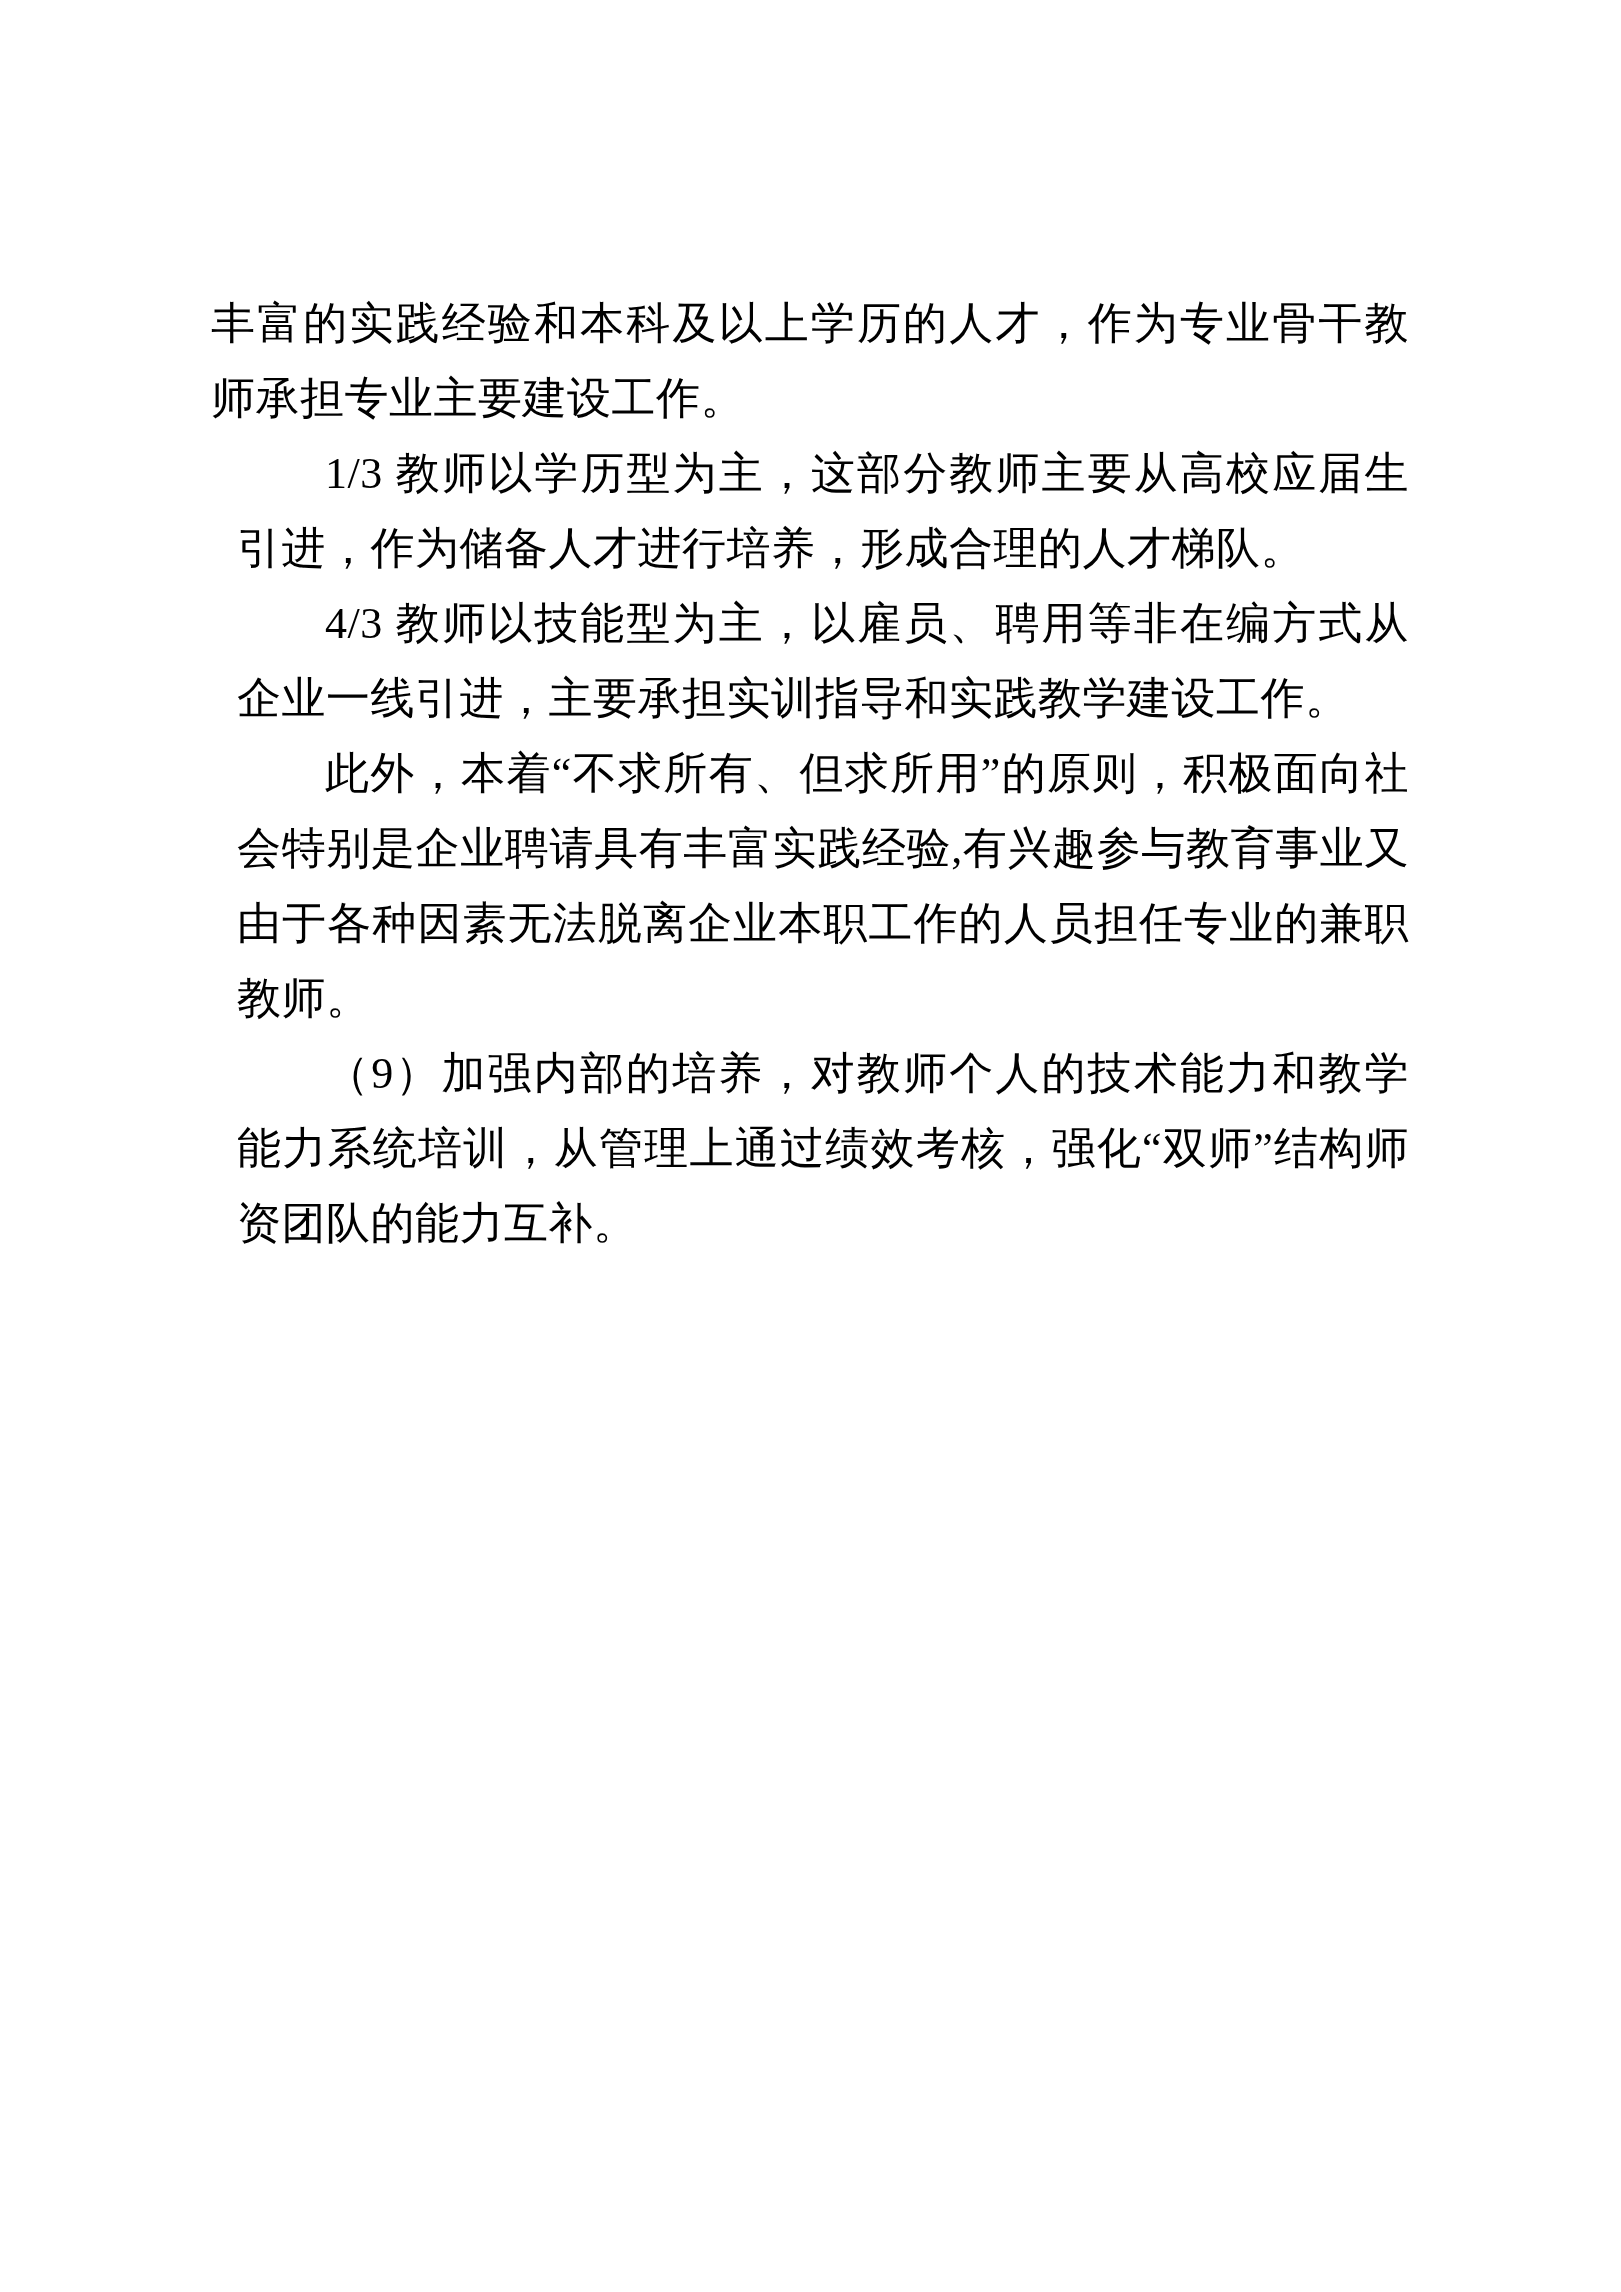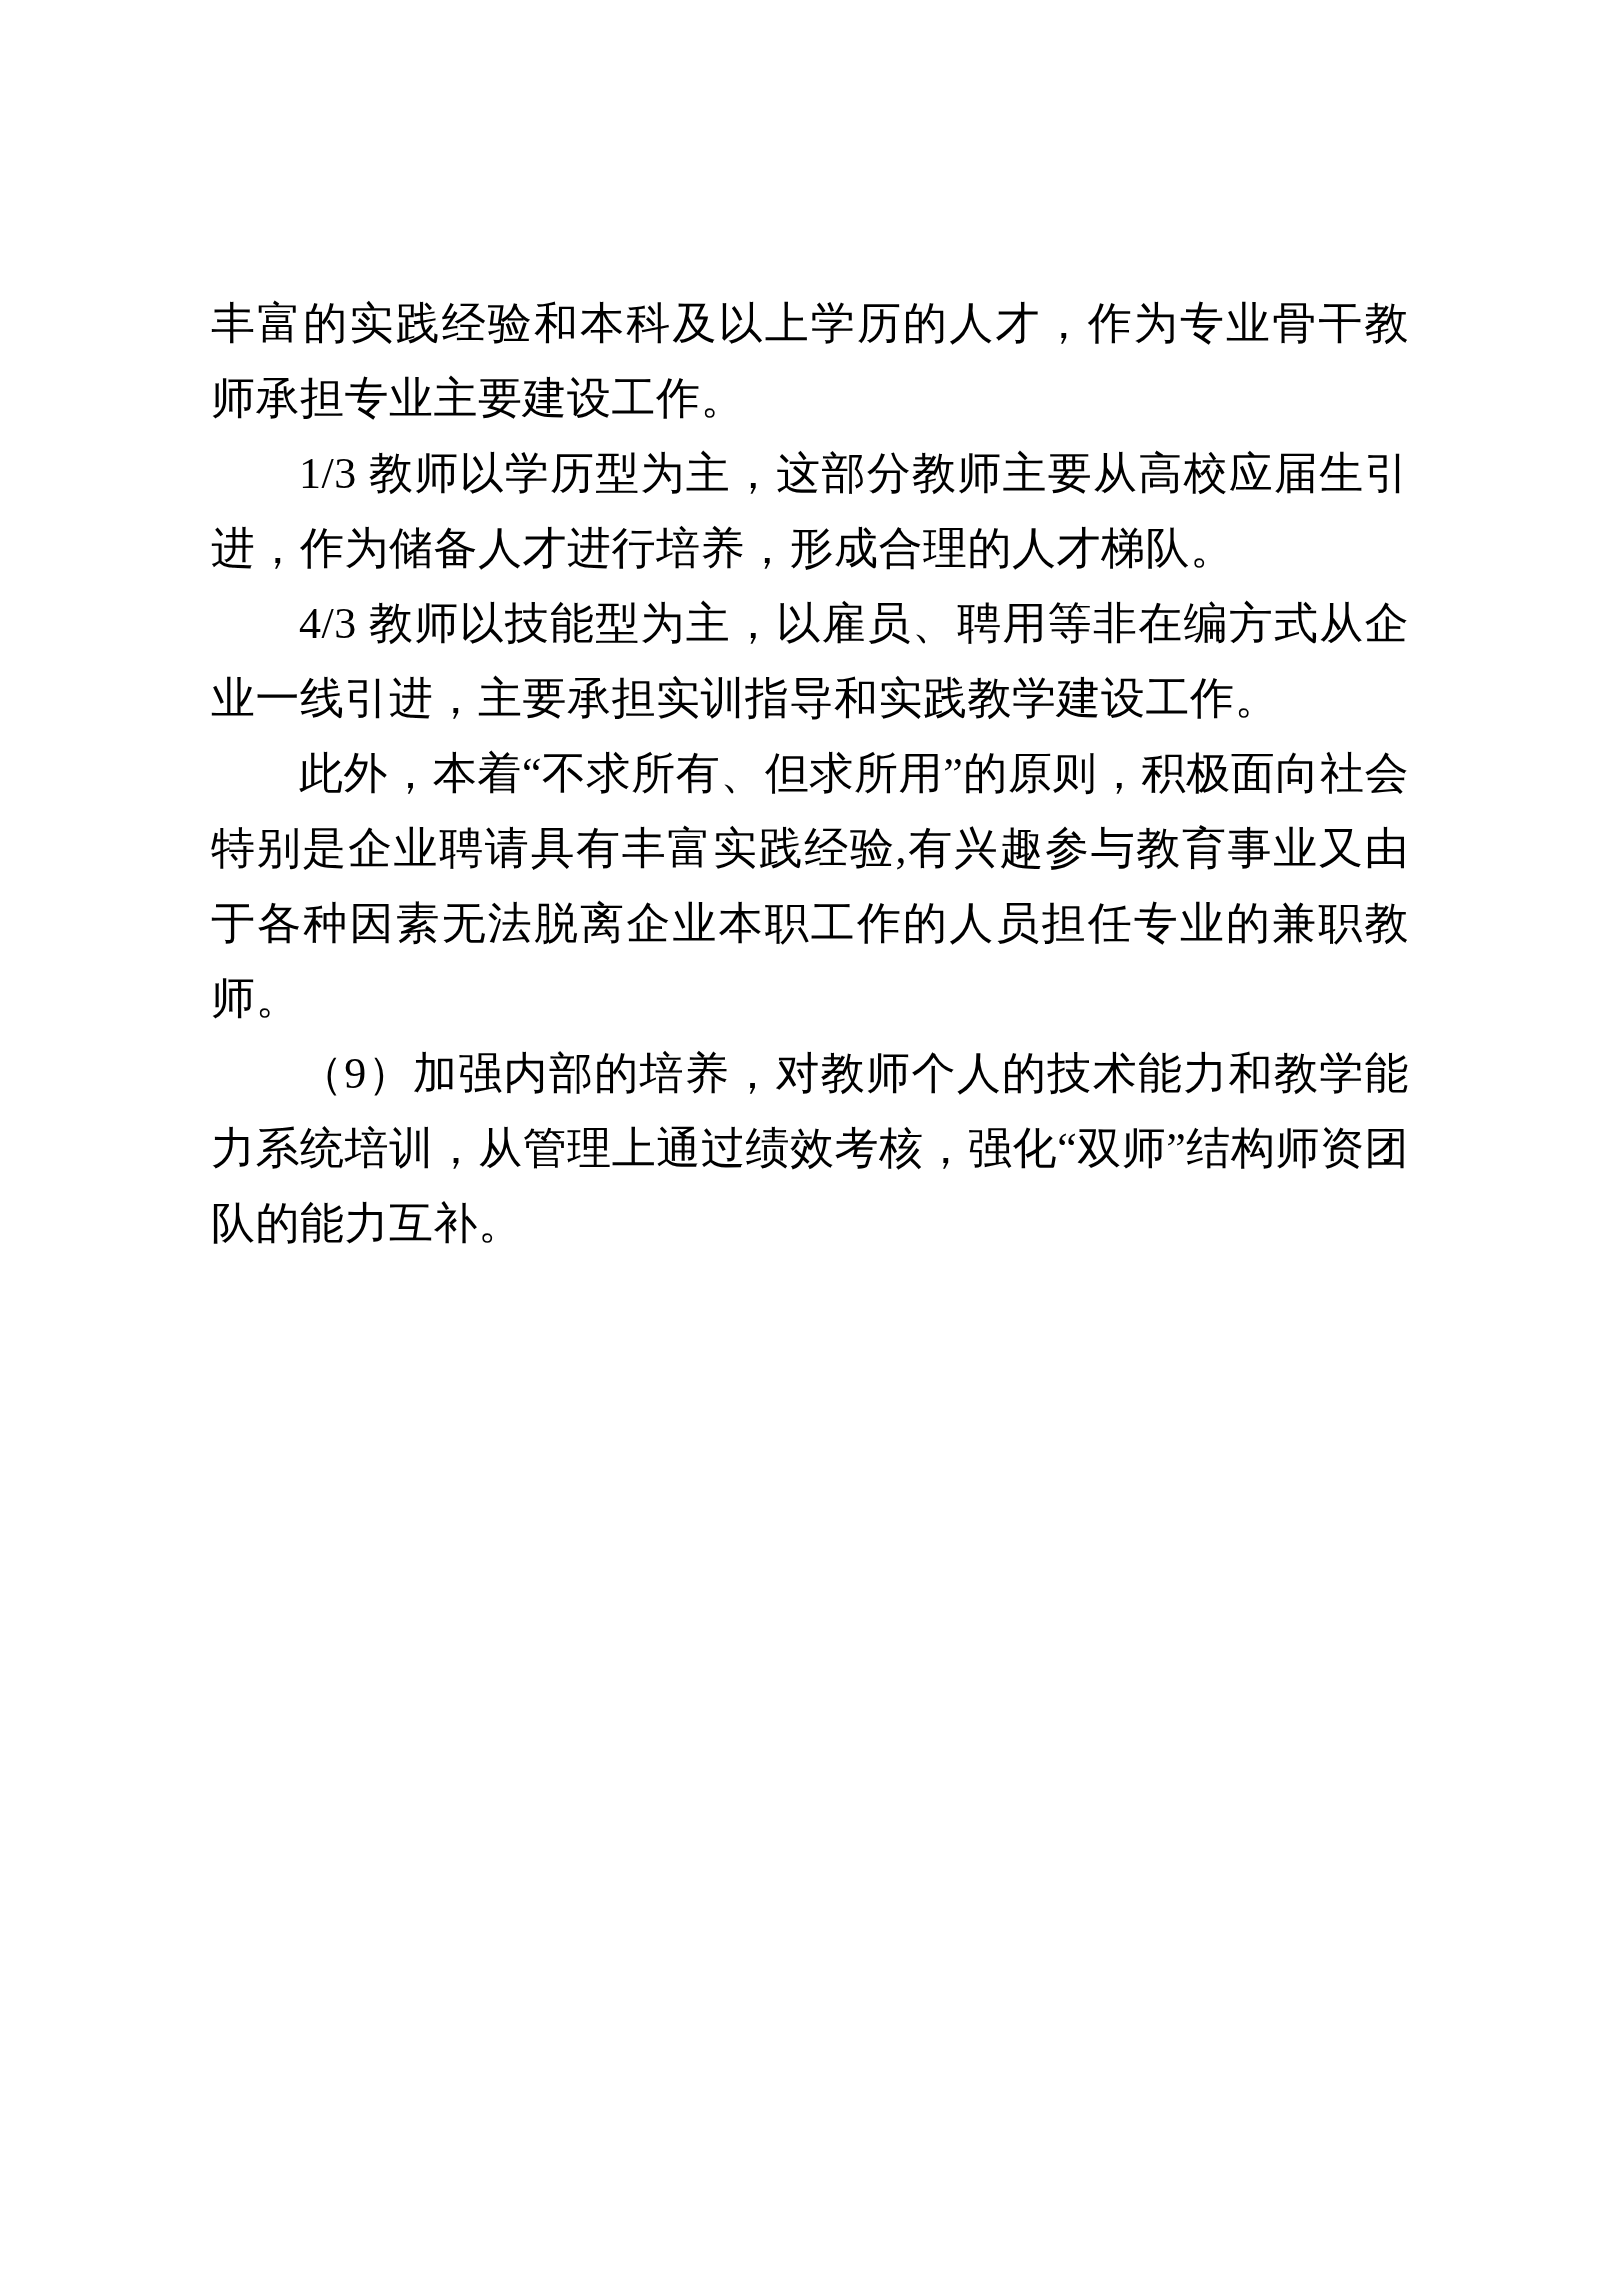--- a/index.html
+++ b/index.html
@@ -33,20 +33,21 @@
     text-align: justify;
     text-justify: inter-ideograph;
     letter-spacing: 0.5px;
   }
   .para {
     margin: 0;
     padding: 0;
   }
   .para.indented {
     text-indent: 2em;
+    margin-left: 26px;
   }
   .page-number {
     position: absolute;
     right: 210px;
     top: 2120px;
     font-size: 32px;
     line-height: 39px;
     color: #000000;
   }
 </style>

